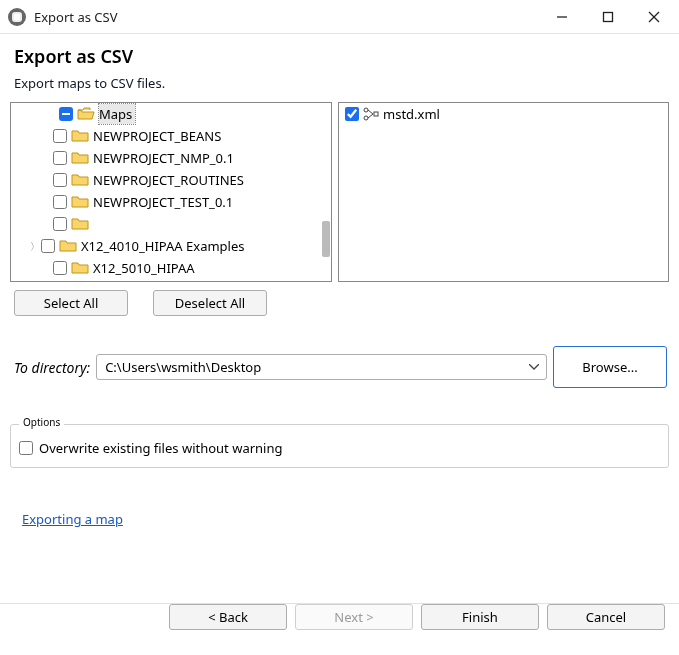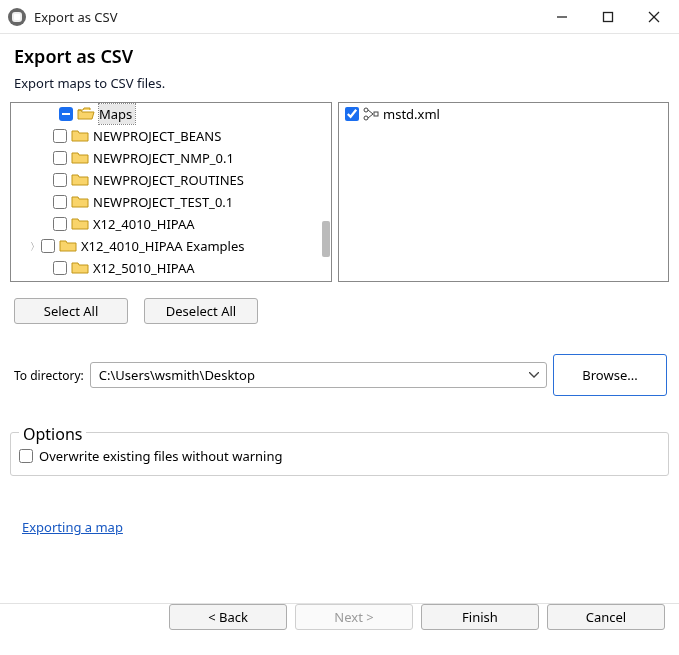--- a/index.html
+++ b/index.html
@@ -22,32 +22,32 @@
   .tree-scroll { overflow:auto; height:100%;}
   .tree-row { display:flex; align-items:center; height:22px; white-space:nowrap; padding-left:4px;}
   .tree-row input[type=checkbox] { width:14px; height:14px; margin:0 4px 0 0;}
   .folder-icon { width:18px; height:14px; margin:0 4px 0 0; flex:0 0 auto;}
   .tree-row.selected .lbl { background:#e8e8e8; outline:1px dotted #888;}
   .lbl { padding:1px 3px 1px 0;}
   .expand { width:12px; text-align:center; color:#666; font-size:10px; cursor:default; user-select:none;}
   .checked { accent-color:#1a6ef0;}
   .scroll-thumb { position:absolute; right:1px; top:118px; width:8px; height:36px; background:#bbb; border-radius:2px;}
   .node-icon { width:16px; height:14px; margin-right:4px; flex:0 0 auto;}
-  .sel-row { margin-top:16px; display:flex; gap:16px; padding-left:4px;}
+  .sel-row { margin-top:8px; display:flex; gap:25px; padding-left:4px;}
   .btn { border:1px solid #adadad; background:#f4f4f4; border-radius:3px; height:26px; padding:0 0; font-size:13px; cursor:default;}
   .btn:disabled, .btn.disabled { color:#9b9b9b; border-color:#cfcfcf; background:#fafafa;}
   .sel-row .btn { width:114px;}
   .dir-row { display:flex; align-items:center; gap:6px; margin-top:30px; padding:0 2px 0 4px;}
-  .dir-row .lbl2 { font-size:12px; white-space:nowrap;}
+  .dir-row .lbl2 { font-size:14px; white-space:nowrap;font-style:italic;}
   .dir-row .combo { flex:1; height:26px; position:relative;}
   .combo input { width:100%; height:100%; border:1px solid #adadad; border-radius:3px; padding:2px 26px 2px 8px; font-size:13px; background:#fff;}
   .combo .dd { position:absolute; right:1px; top:1px; width:24px; height:24px; display:flex; align-items:center; justify-content:center; cursor:default;}
   .dir-row .browse { width:114px; height:42px; border:1px solid #2a6fd8; background:#fff; border-radius:3px; font-size:13px;}
   .opt-group { margin-top:36px; border:1px solid #cfcfcf; border-radius:3px; padding:2px 8px 10px 8px; position:relative;}
-  .opt-group .legend { position:absolute; top:-10px; left:8px; background:#fff; padding:0 4px; font-size:16px;}
+  .opt-group .legend { position:absolute; top:-10px; left:8px; background:#fff; padding:0 4px; font-size:10px;}
   .opt-row { display:flex; align-items:center; margin-top:12px;}
   .opt-row input { margin:0 6px 0 0; width:14px; height:14px;}
   a.help { display:inline-block; margin:42px 0 0 12px; color:#1858c2; font-size:13px; text-decoration:underline;}
   .footer { position:absolute; left:0; right:0; bottom:0; height:52px; display:flex; align-items:flex-start; justify-content:flex-end; gap:8px; padding:0 14px; border-top:1px solid #e2e2e2;}
   .footer .btn { width:118px; height:26px;}
 </style>
 </head>
 <body>
 
 <div class="titlebar">
@@ -128,21 +128,20 @@
               <path d="M1 2 L7 2 L8 4 L17 4 L17 12 L1 12 Z" fill="#f9d46a" stroke="#c29618"></path>
             </svg>
           <span class="lbl">NEWPROJECT_TEST_0.1</span>
         </div>
         <div class="tree-row" style="padding-left:30px">
           <span class="expand">&nbsp;</span>
           <input type="checkbox" style="">
           <svg class="folder-icon" viewBox="0 0 18 14">
               <path d="M1 2 L7 2 L8 4 L17 4 L17 12 L1 12 Z" fill="#f9d46a" stroke="#c29618"></path>
             </svg>
-          <span class="lbl">X12_4010_HIPAA</span>
         </div>
         <div class="tree-row" style="padding-left:18px">
           <span class="expand">〉</span>
           <input type="checkbox" style="">
           <svg class="folder-icon" viewBox="0 0 18 14">
               <path d="M1 2 L7 2 L8 4 L17 4 L17 12 L1 12 Z" fill="#f9d46a" stroke="#c29618"></path>
             </svg>
           <span class="lbl">X12_4010_HIPAA Examples</span>
         </div>
         <div class="tree-row" style="padding-left:30px">

